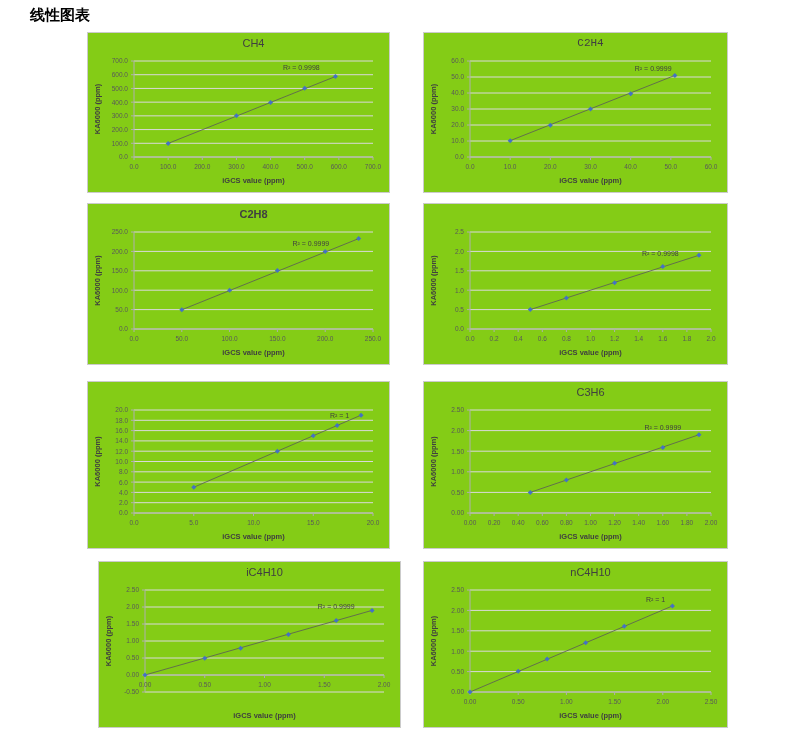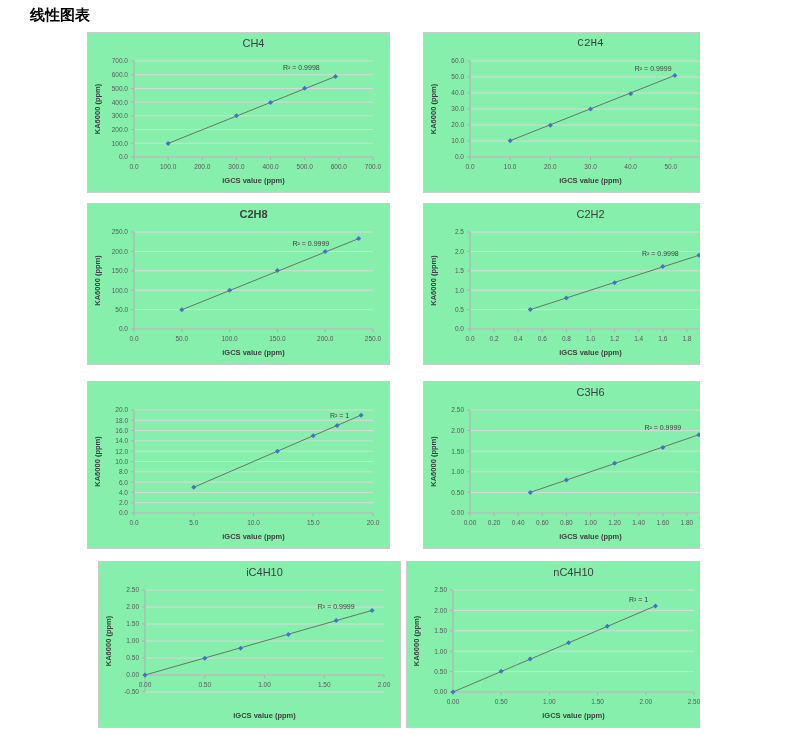--- a/index.html
+++ b/index.html
@@ -1,24 +1,24 @@
 <!DOCTYPE html>
 <html><head>
 <meta charset="utf-8">
 <style>
   html,body{margin:0;padding:0;background:#ffffff;}
   #canvas{
-    position:relative;width:700px;height:735px;background:#ffffff;overflow:hidden;
+    position:relative;width:785px;height:735px;background:#ffffff;overflow:hidden;
     font-family:"Liberation Sans", sans-serif;
   }
   #page-title{
     position:absolute;left:30px;top:6px;font-size:15px;font-weight:bold;color:#000000;
   }
   .chart-box{
-    position:absolute;background:#86efac;border:1px solid #cbcbcb;box-sizing:border-box;
+    position:absolute;background:#84cc16;border:1px solid #cbcbcb;box-sizing:border-box;
   }
   .chart-title{
     position:absolute;left:46px;right:16px;top:4px;text-align:center;
     font-size:11px;color:#404040;z-index:2;
   }
   .plot{position:absolute;left:0;top:0;width:100%;height:100%;}
 </style>
 </head>
 <body>
 
@@ -172,21 +172,20 @@
         <path d="M 141.60000000000002 83.69999999999999 L 144.10000000000002 86.19999999999999 L 141.60000000000002 88.69999999999999 L 139.10000000000002 86.19999999999999 Z" fill="#4472c4"></path>
         <path d="M 189.4 63.912000000000006 L 191.9 66.412 L 189.4 68.912 L 186.9 66.412 Z" fill="#4472c4"></path>
         <path d="M 237.20000000000002 44.900000000000006 L 239.70000000000002 47.400000000000006 L 237.20000000000002 49.900000000000006 L 234.70000000000002 47.400000000000006 Z" fill="#4472c4"></path>
         <path d="M 270.65999999999997 32.096000000000004 L 273.15999999999997 34.596000000000004 L 270.65999999999997 37.096000000000004 L 268.15999999999997 34.596000000000004 Z" fill="#4472c4"></path>
         <text x="222.85999999999999" y="41.58" text-anchor="middle" font-size="7" fill="#404040" font-family="Liberation Sans, sans-serif">R² = 0.9999</text>
         <text x="165.5" y="151" text-anchor="middle" font-size="7.5" font-weight="bold" fill="#404040" font-family="Liberation Sans, sans-serif">iGCS value (ppm)</text>
         <text x="12" y="76.5" text-anchor="middle" font-size="7.5" font-weight="bold" fill="#404040" font-family="Liberation Sans, sans-serif" transform="rotate(-90 12 76.5)">KA6000 (ppm)</text>
       </svg>
   </div>
   <div class="chart-box" style="left:423px;top:203px;width:305px;height:162px">
-    <div class="chart-title" style="color: rgb(64, 64, 64);">C2H2</div>
     <svg class="plot" viewBox="0 0 303 160">
         <line x1="46" y1="125" x2="287" y2="125" stroke="#d9d9d9" stroke-width="1"></line>
         <line x1="46" y1="105.60000000000001" x2="287" y2="105.60000000000001" stroke="#d9d9d9" stroke-width="1"></line>
         <line x1="46" y1="86.19999999999999" x2="287" y2="86.19999999999999" stroke="#d9d9d9" stroke-width="1"></line>
         <line x1="46" y1="66.80000000000001" x2="287" y2="66.80000000000001" stroke="#d9d9d9" stroke-width="1"></line>
         <line x1="46" y1="47.400000000000006" x2="287" y2="47.400000000000006" stroke="#d9d9d9" stroke-width="1"></line>
         <line x1="46" y1="28" x2="287" y2="28" stroke="#d9d9d9" stroke-width="1"></line>
         <line x1="46" y1="28" x2="46" y2="125" stroke="#afafaf" stroke-width="1"></line>
         <line x1="43" y1="125" x2="46" y2="125" stroke="#afafaf" stroke-width="1"></line>
         <text x="40" y="127.4" text-anchor="end" font-size="6.5" fill="#595959" font-family="Liberation Sans, sans-serif">0.0</text>
@@ -389,21 +388,21 @@
         <path d="M 105.75 93.83999999999999 L 108.25 96.33999999999999 L 105.75 98.83999999999999 L 103.25 96.33999999999999 Z" fill="#4472c4"></path>
         <path d="M 141.60000000000002 83.63999999999999 L 144.10000000000002 86.13999999999999 L 141.60000000000002 88.63999999999999 L 139.10000000000002 86.13999999999999 Z" fill="#4472c4"></path>
         <path d="M 189.4 70.04 L 191.9 72.54 L 189.4 75.04 L 186.9 72.54 Z" fill="#4472c4"></path>
         <path d="M 237.20000000000002 56.099999999999994 L 239.70000000000002 58.599999999999994 L 237.20000000000002 61.099999999999994 L 234.70000000000002 58.599999999999994 Z" fill="#4472c4"></path>
         <path d="M 273.04999999999995 45.900000000000006 L 275.54999999999995 48.400000000000006 L 273.04999999999995 50.900000000000006 L 270.54999999999995 48.400000000000006 Z" fill="#4472c4"></path>
         <text x="237.20000000000002" y="47.379999999999995" text-anchor="middle" font-size="7" fill="#404040" font-family="Liberation Sans, sans-serif">R² = 0.9999</text>
         <text x="165.5" y="156" text-anchor="middle" font-size="7.5" font-weight="bold" fill="#404040" font-family="Liberation Sans, sans-serif">iGCS value (ppm)</text>
         <text x="12" y="79" text-anchor="middle" font-size="7.5" font-weight="bold" fill="#404040" font-family="Liberation Sans, sans-serif" transform="rotate(-90 12 79)">KA6000 (ppm)</text>
       </svg>
   </div>
-  <div class="chart-box" style="left:406px;top:561px;width:305px;height:167px">
+  <div class="chart-box" style="left:423px;top:561px;width:305px;height:167px">
     <div class="chart-title" style="color: rgb(64, 64, 64);">nC4H10</div>
     <svg class="plot" viewBox="0 0 303 165">
         <line x1="46" y1="130" x2="287" y2="130" stroke="#d9d9d9" stroke-width="1"></line>
         <line x1="46" y1="109.60000000000001" x2="287" y2="109.60000000000001" stroke="#d9d9d9" stroke-width="1"></line>
         <line x1="46" y1="89.19999999999999" x2="287" y2="89.19999999999999" stroke="#d9d9d9" stroke-width="1"></line>
         <line x1="46" y1="68.80000000000001" x2="287" y2="68.80000000000001" stroke="#d9d9d9" stroke-width="1"></line>
         <line x1="46" y1="48.400000000000006" x2="287" y2="48.400000000000006" stroke="#d9d9d9" stroke-width="1"></line>
         <line x1="46" y1="28" x2="287" y2="28" stroke="#d9d9d9" stroke-width="1"></line>
         <line x1="46" y1="28" x2="46" y2="130" stroke="#afafaf" stroke-width="1"></line>
         <line x1="43" y1="130" x2="46" y2="130" stroke="#afafaf" stroke-width="1"></line>

